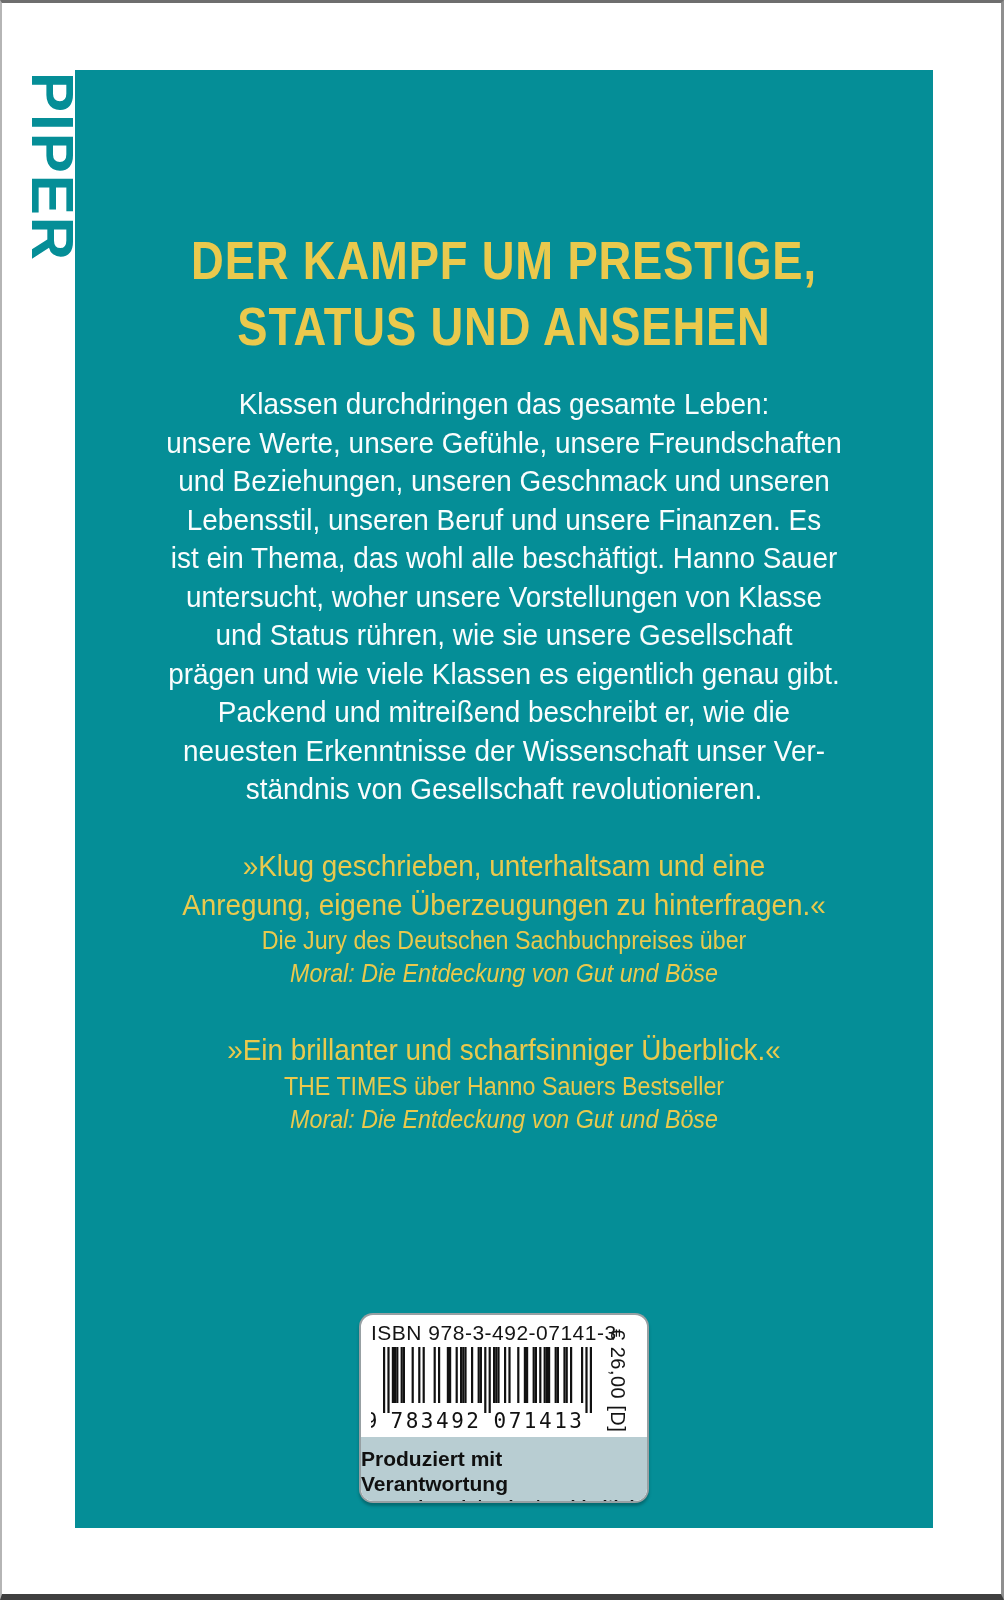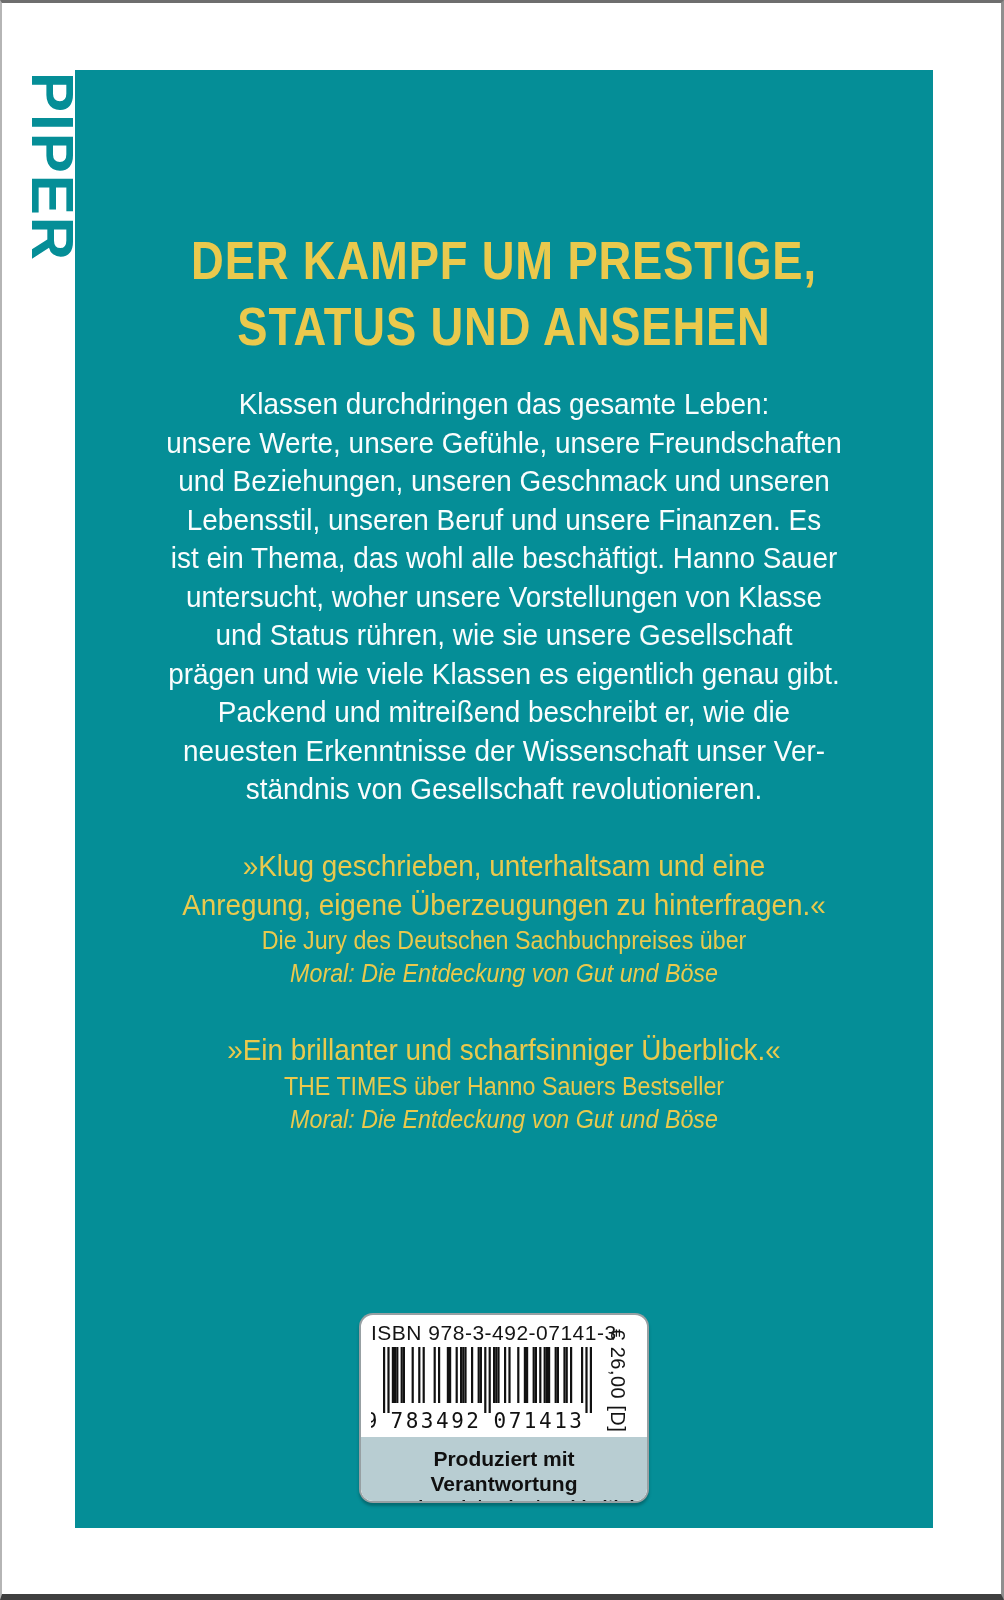--- a/index.html
+++ b/index.html
@@ -64,21 +64,21 @@
   }
   .price-tag{
     position:absolute; left:268px; top:14px;
     transform:rotate(90deg); transform-origin:0 0;
     font-size:20px; color:#141414; white-space:nowrap; letter-spacing:0.5px;
   }
   .band{
     position:absolute; left:0; bottom:0; width:100%; height:64px;
     background:var(--band,#b8cdd2);
     border-radius:0 0 12px 12px;
-    text-align:center; color:#101010;
+    text-align:left; color:#101010;
   }
   .band-title{ font-size:21px; font-weight:700; margin-top:9px; line-height:25px; }
   .band-url{ font-size:18px; font-weight:700; line-height:22px; }
 </style>
 </head>
 <body>
 
 <div class="page">
 
   <div class="piper-logo">

